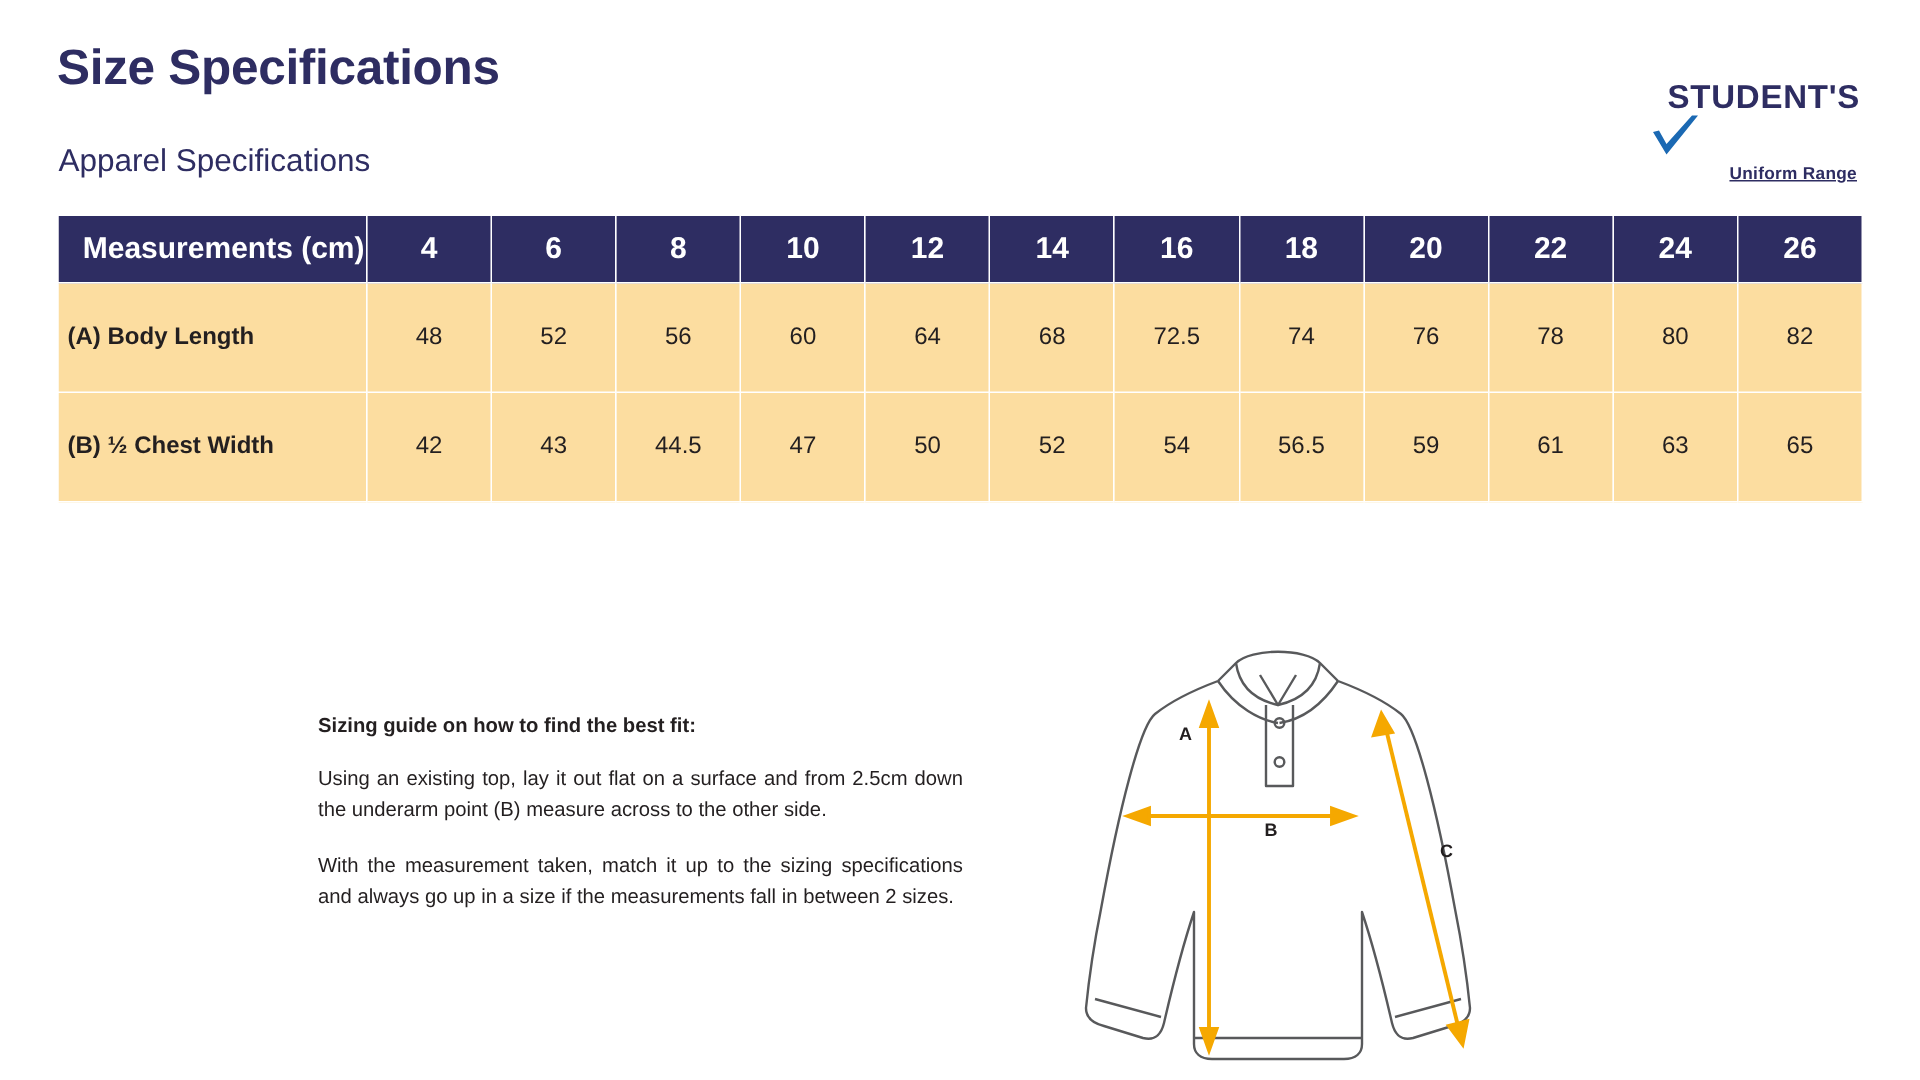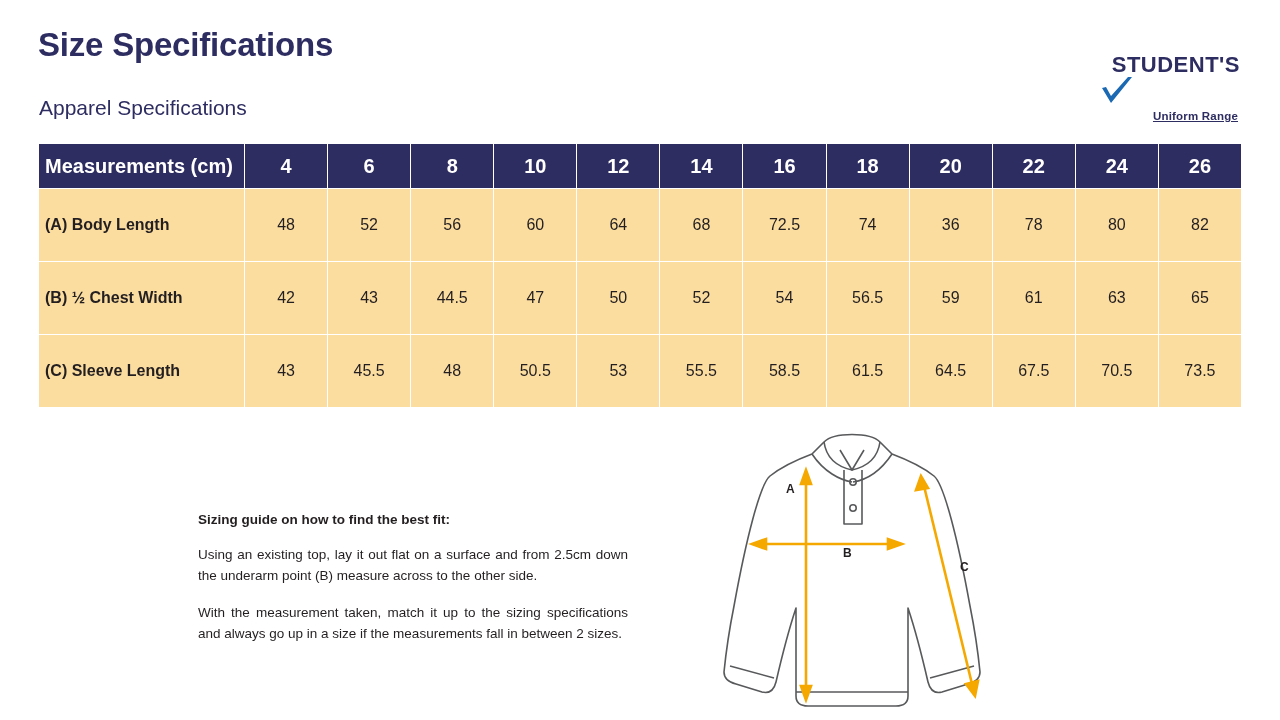--- a/index.html
+++ b/index.html
@@ -87,44 +87,43 @@
   table.sizes thead th {
     background: #2e2d62;
     color: #ffffff;
     height: 45px;
     font-size: 20px;
     font-weight: bold;
     text-align: center;
     vertical-align: middle;
   }
   table.sizes thead th.rowhead {
-    text-align: left;
+    text-align: right;
     padding-left: 6px;
     width: 206px;
     font-size: 20px;
   }
   table.sizes tbody td {
     background: #fcdda0;
     height: 73px;
     font-size: 16px;
     color: #231f20;
     text-align: center;
     vertical-align: middle;
   }
   table.sizes tbody td.rowhead {
     text-align: left;
     padding-left: 6px;
     font-weight: bold;
   }
   
   .guide {
     position: absolute;
-    left: 198px; top: 476px;
+    left: 212px; top: 476px;
     width: 430px;
-    margin-top: 36px;
   }
   .guide h4 {
     margin: 0 0 18px 0;
     font-size: 13.5px;
     font-weight: bold;
     color: #231f20;
   }
   .guide p {
     margin: 0 0 16px 0;
     font-size: 13.5px;
@@ -189,55 +188,40 @@
       <tr>
         <td class="rowhead">(A) Body Length</td>
         <td>48</td>
         <td>52</td>
         <td>56</td>
         <td>60</td>
         <td>64</td>
         <td>68</td>
         <td>72.5</td>
         <td>74</td>
-        <td>36</td>
+        <td>76</td>
         <td>78</td>
         <td>80</td>
         <td>82</td>
       </tr>
       <tr>
         <td class="rowhead">(B) ½ Chest Width</td>
         <td>42</td>
         <td>43</td>
         <td>44.5</td>
         <td>47</td>
         <td>50</td>
         <td>52</td>
         <td>54</td>
         <td>56.5</td>
         <td>59</td>
         <td>61</td>
         <td>63</td>
         <td>65</td>
       </tr>
-      <tr>
-        <td class="rowhead">(C) Sleeve Length</td>
-        <td>43</td>
-        <td>45.5</td>
-        <td>48</td>
-        <td>50.5</td>
-        <td>53</td>
-        <td>55.5</td>
-        <td>58.5</td>
-        <td>61.5</td>
-        <td>64.5</td>
-        <td>67.5</td>
-        <td>70.5</td>
-        <td>73.5</td>
-      </tr>
     </tbody>
   </table>
 
   <div class="guide">
     <h4>Sizing guide on how to find the best fit:</h4>
     <p>Using an existing top, lay it out flat on a surface and from 2.5cm down the underarm point (B) measure across to the other side.</p>
     <p>With the measurement taken, match it up to the sizing specifications and always go up in a size if the measurements fall in between 2 sizes.</p>
   </div>
 
   <div class="diagram">

